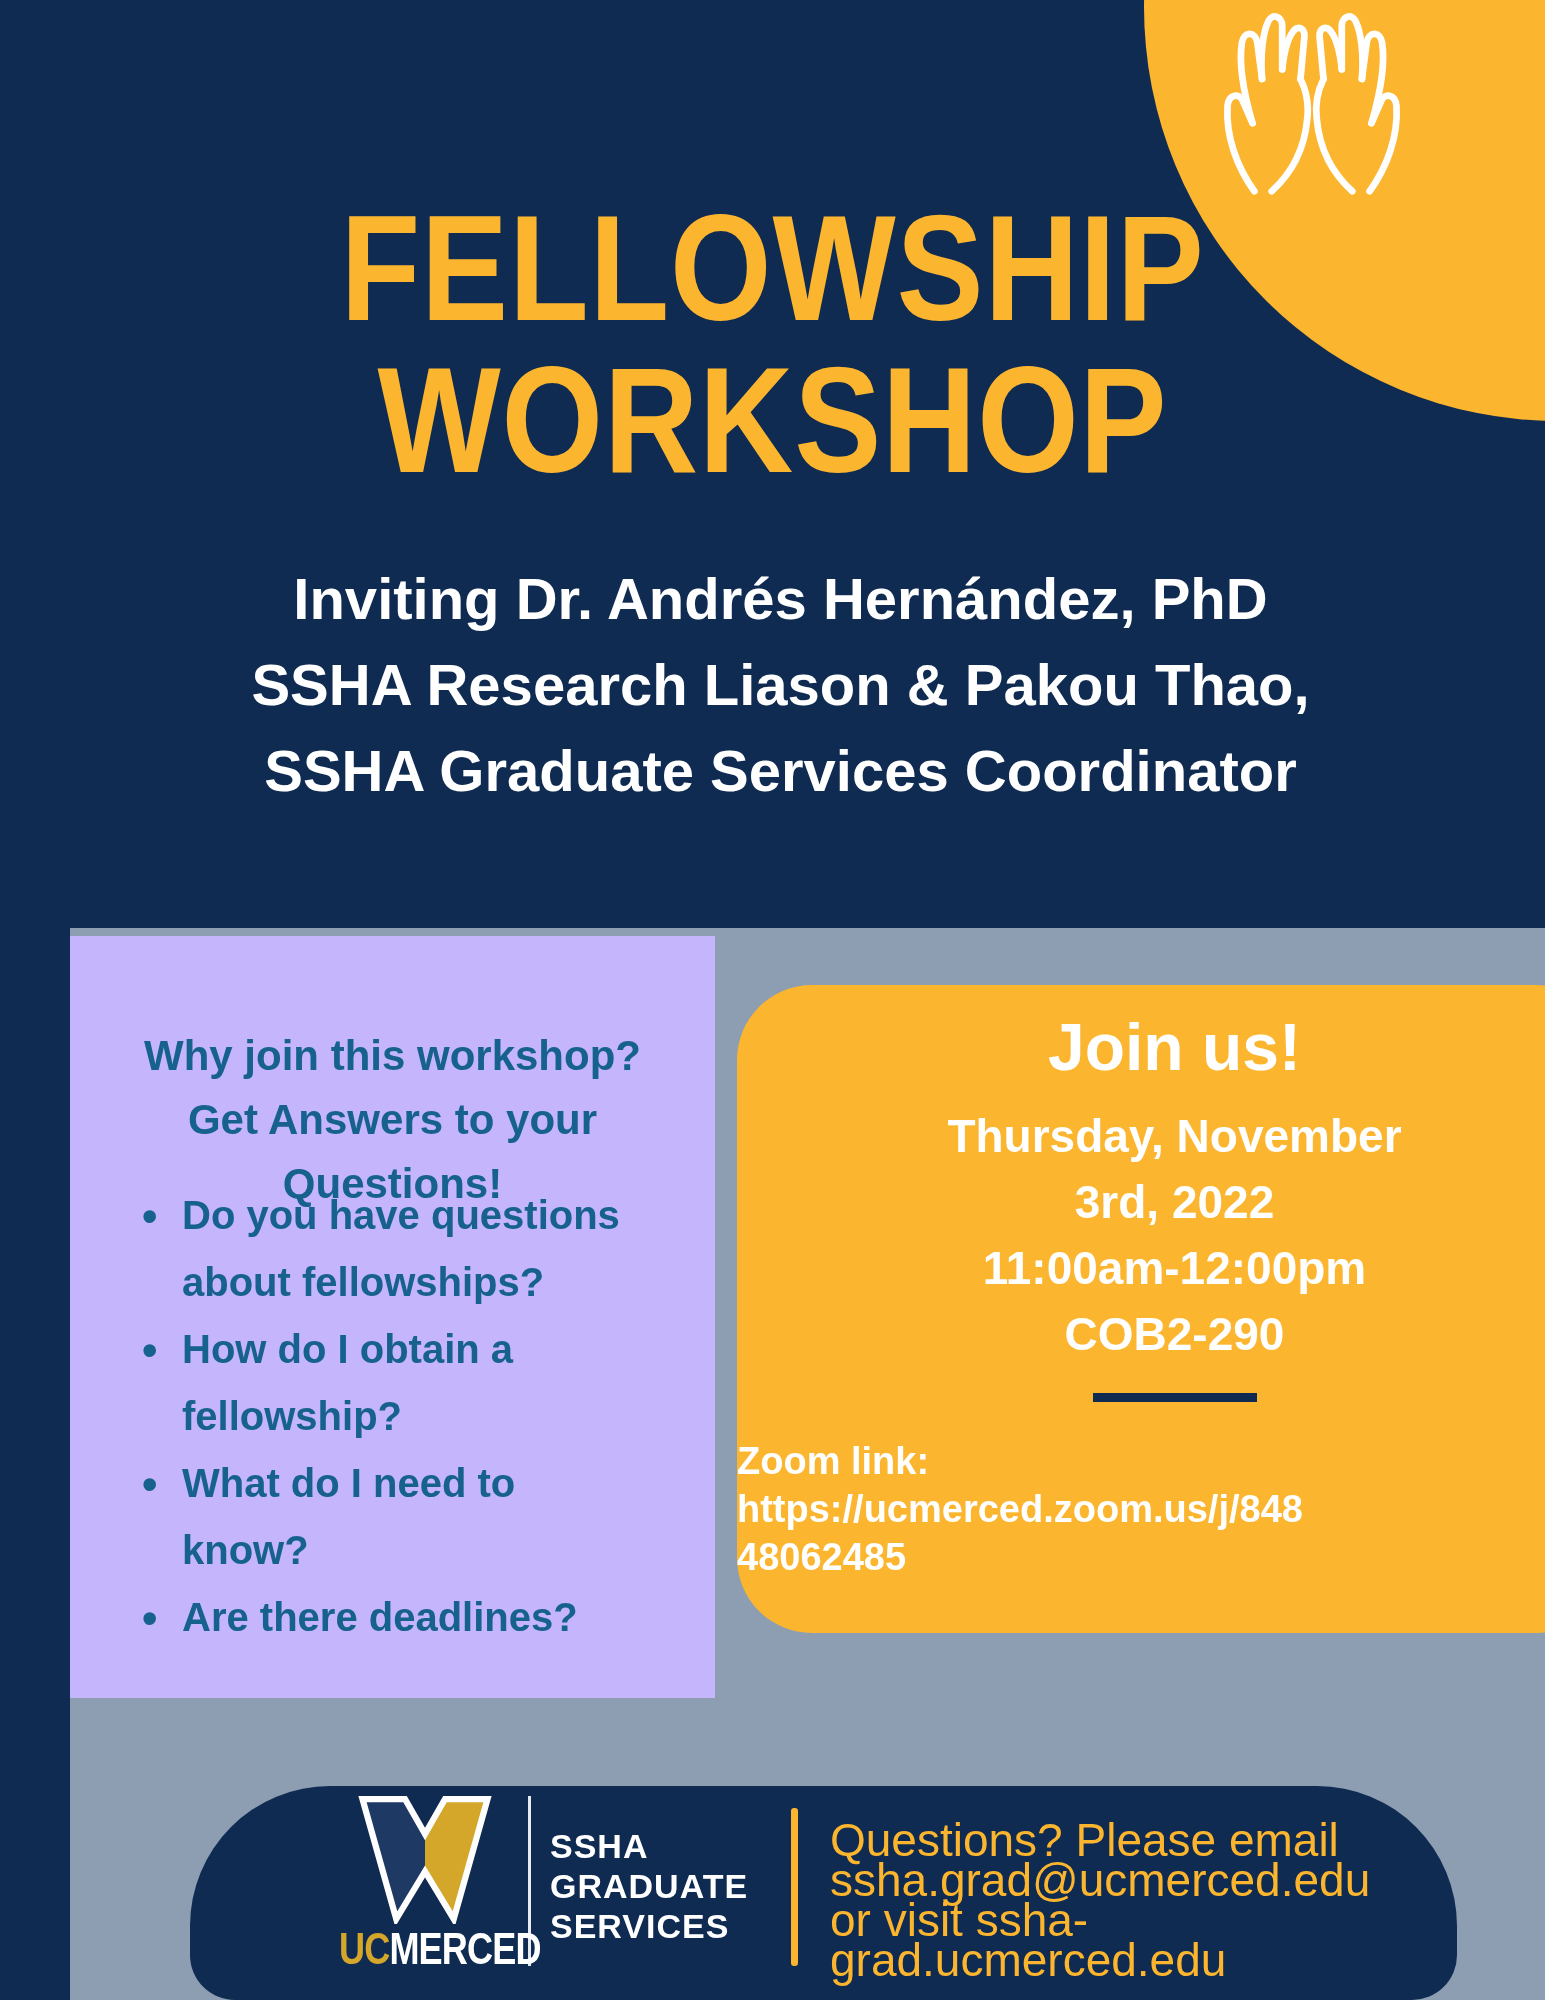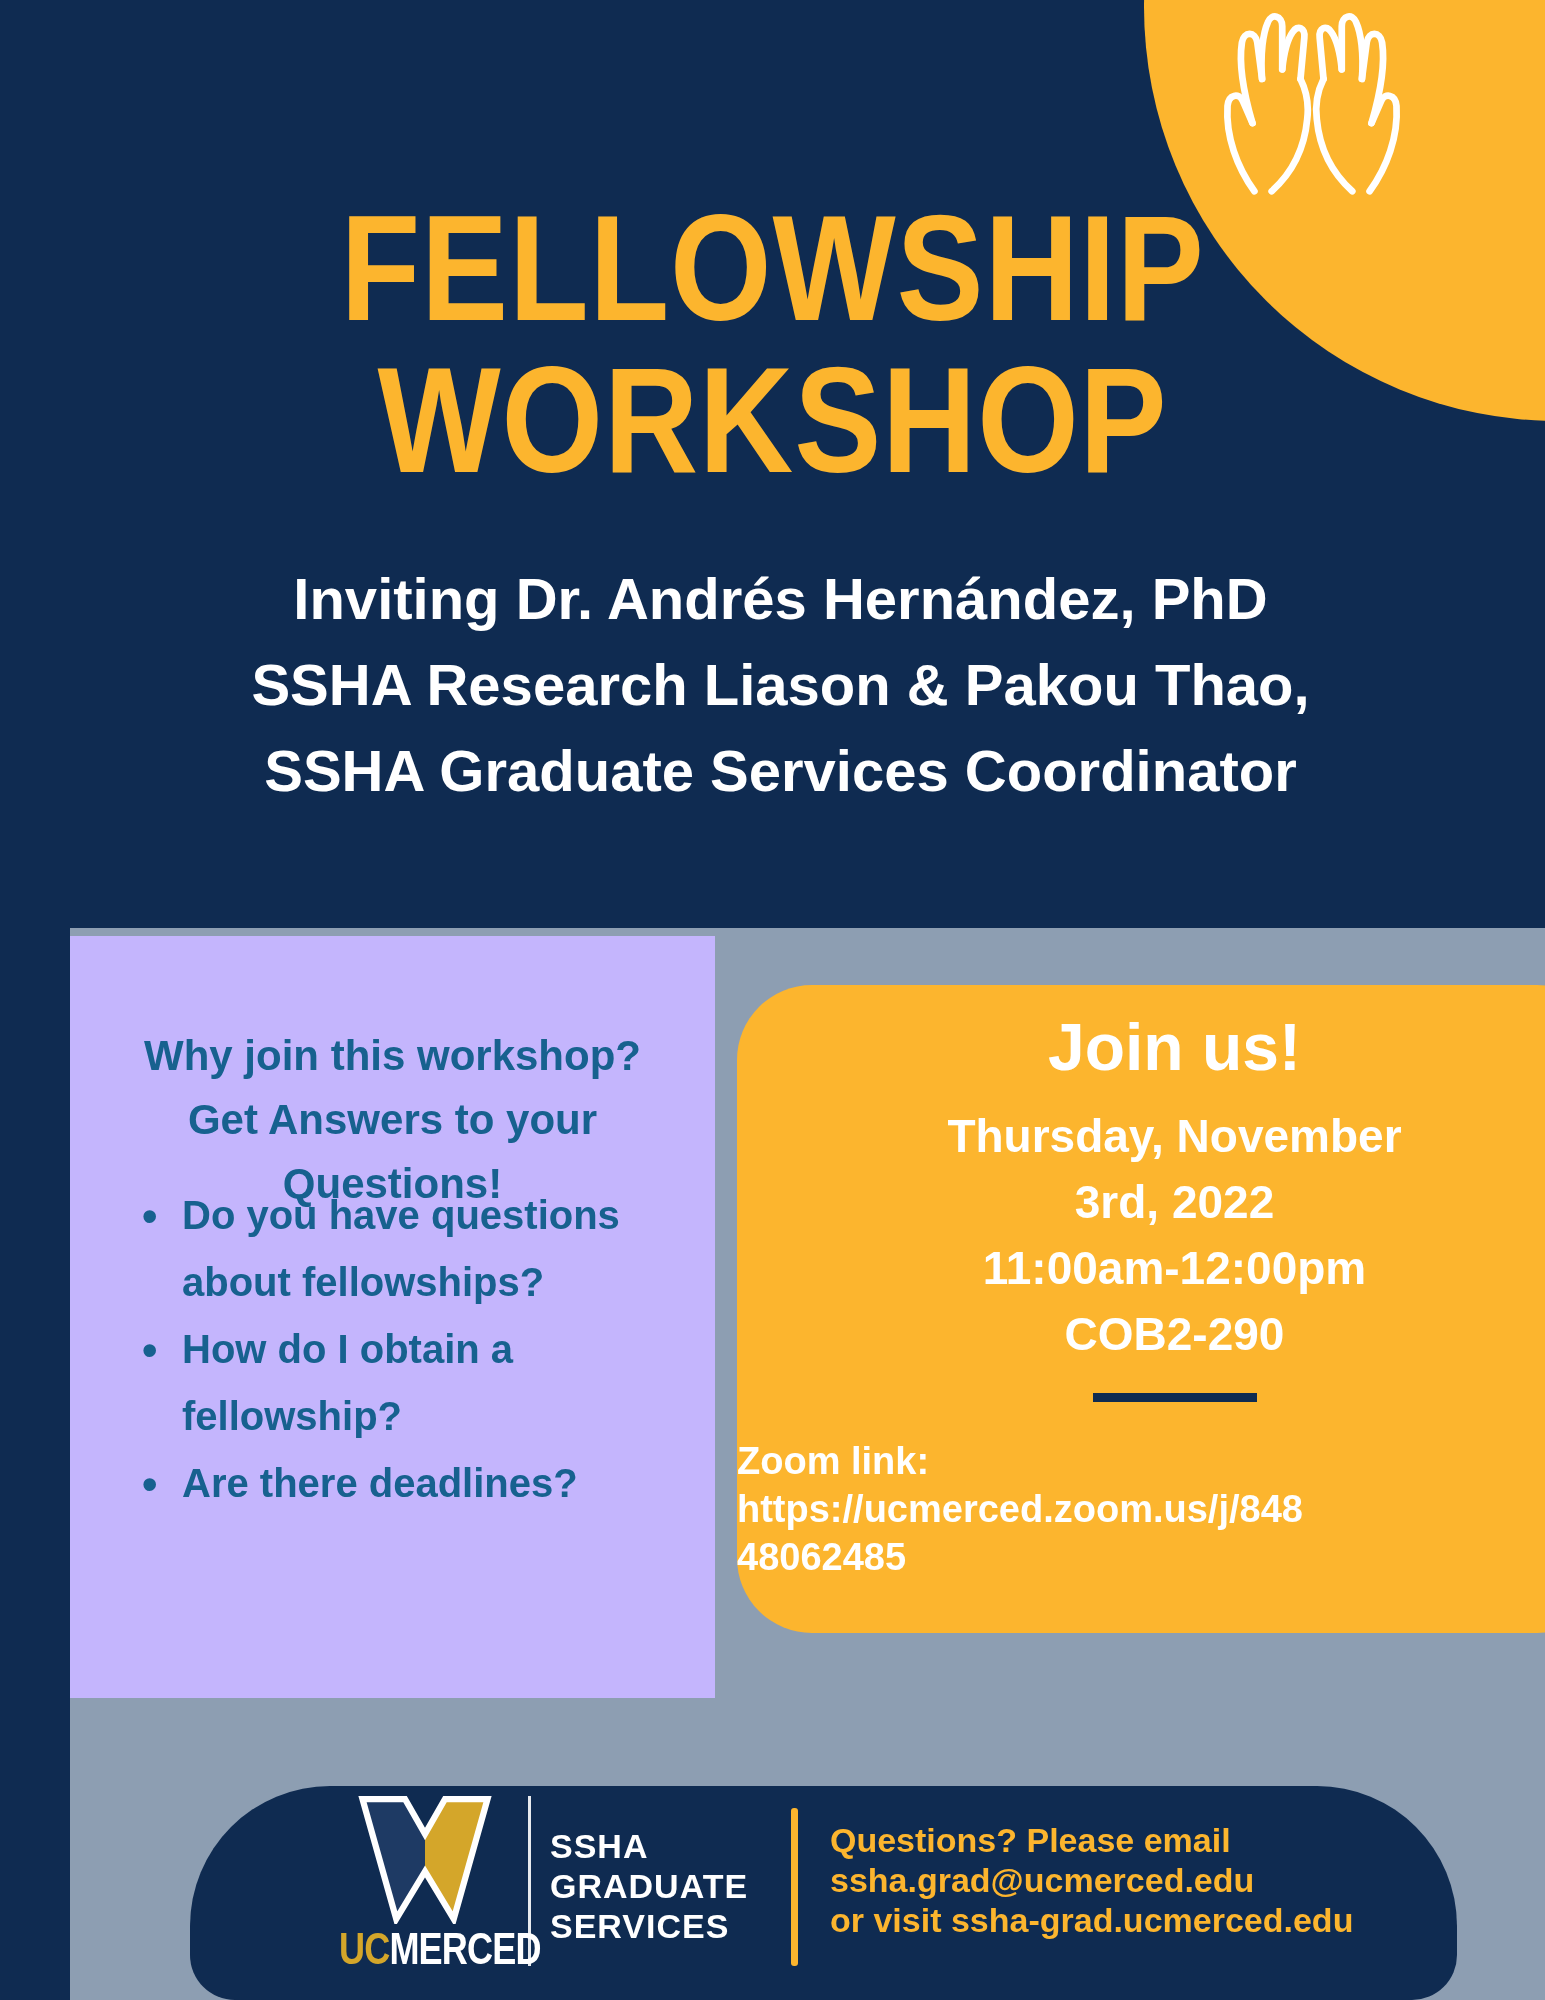--- a/index.html
+++ b/index.html
@@ -98,21 +98,21 @@
   .ssha-unit {
     position:absolute; left:360px; top:40px; color:#ffffff;
     font-size:34px; line-height:40px; font-weight:bold; letter-spacing:1px;
   }
   .footer-divider-gold {
     position:absolute; left:601px; top:22px; width:7px; height:158px;
     background:#fcb52e; border-radius:3px;
   }
   .contact {
     position:absolute; left:640px; top:34px; color:#fcb52e;
-    font-size:34px; line-height:40px; font-weight:bold;
+    font-size:46px; line-height:40px; font-weight:normal;
   }
 </style>
 </head>
 <body>
 
 <div class="page">
 
   <div class="corner-circle"></div>
   <svg class="hands" viewBox="0 0 200 200" aria-hidden="true">
     <defs>
@@ -138,20 +138,22 @@
 
   <div class="why-box">
     <div class="why-heading pre">Why join this workshop?
 Get Answers to your
 Questions!</div>
     <ul class="why-bullets">
       <li>Do you have questions
 about fellowships?</li>
       <li>How do I obtain a
 fellowship?</li>
+      <li>What do I need to
+know?</li>
       <li>Are there deadlines?</li>
     </ul>
   </div>
 
   <div class="join-box">
     <div class="join-heading">Join us!</div>
     <div class="join-datetime pre">Thursday, November
 3rd, 2022
 11:00am-12:00pm
 COB2-290</div>

